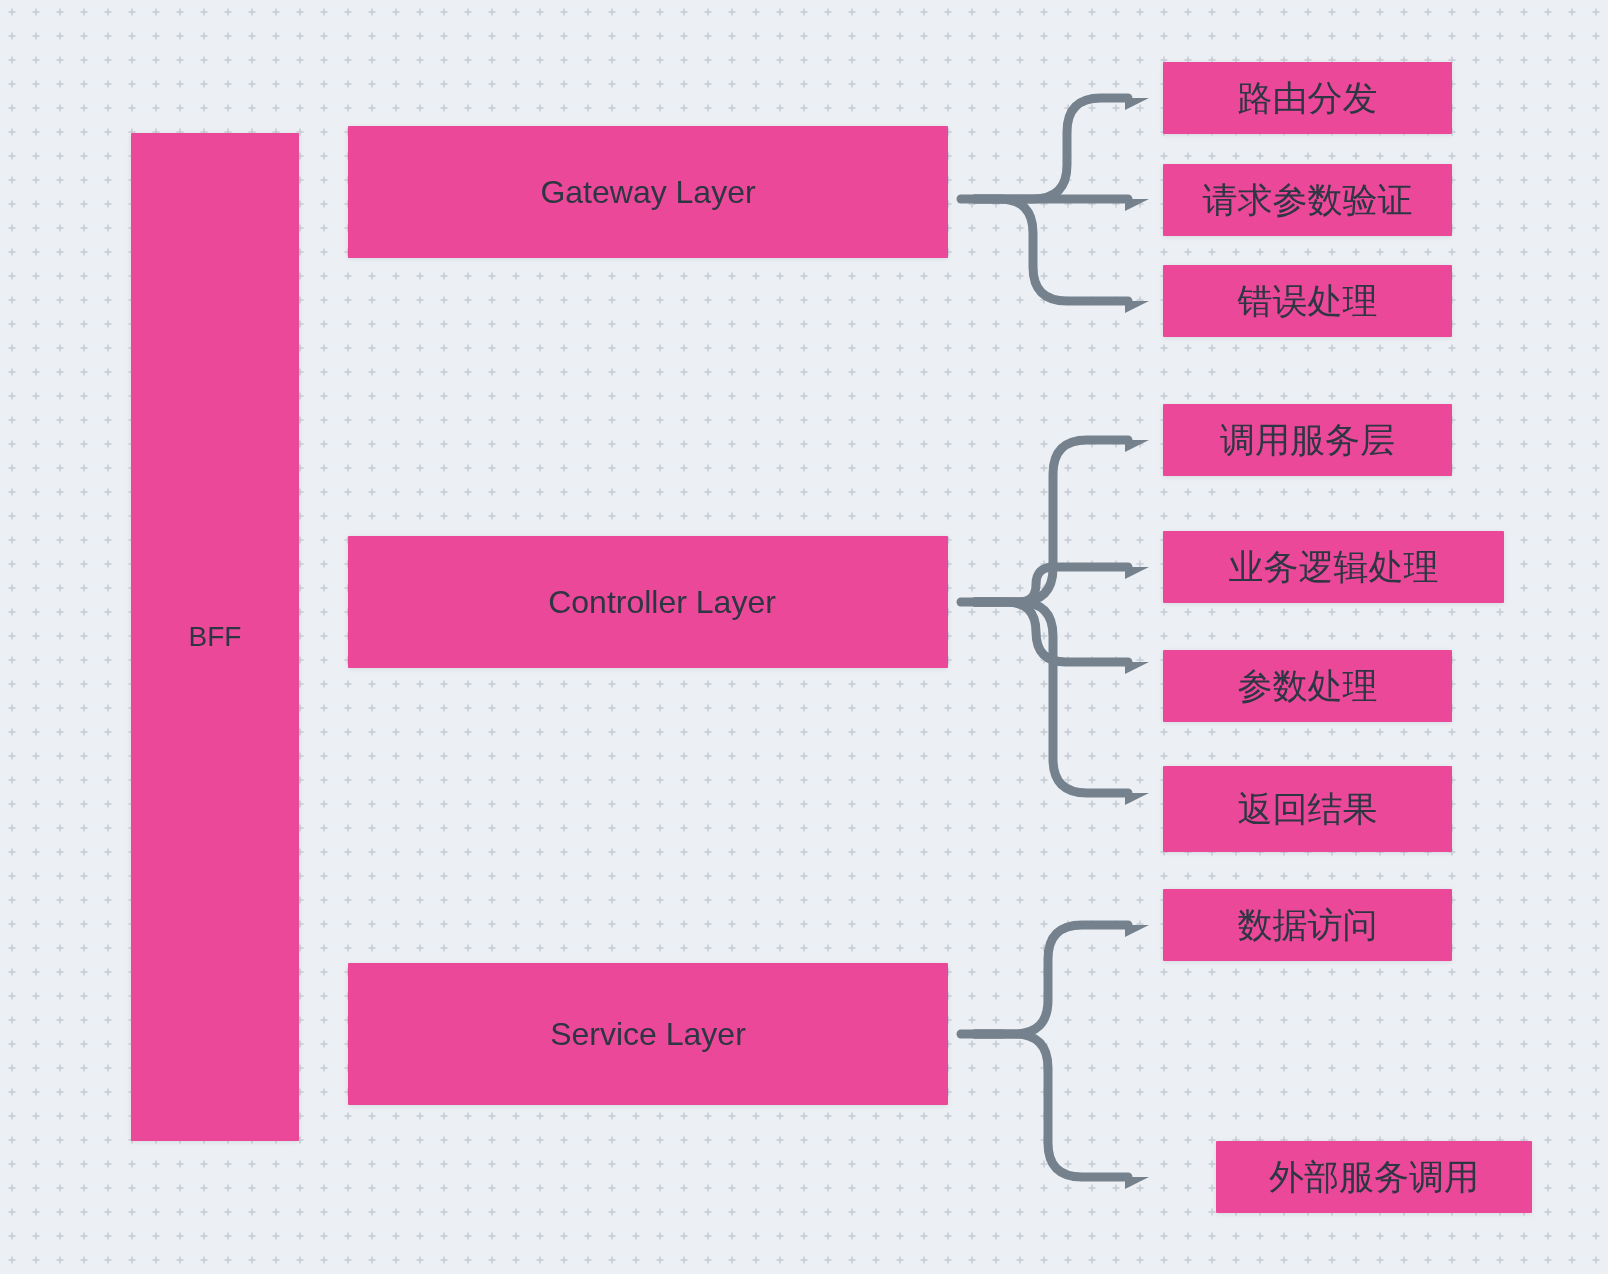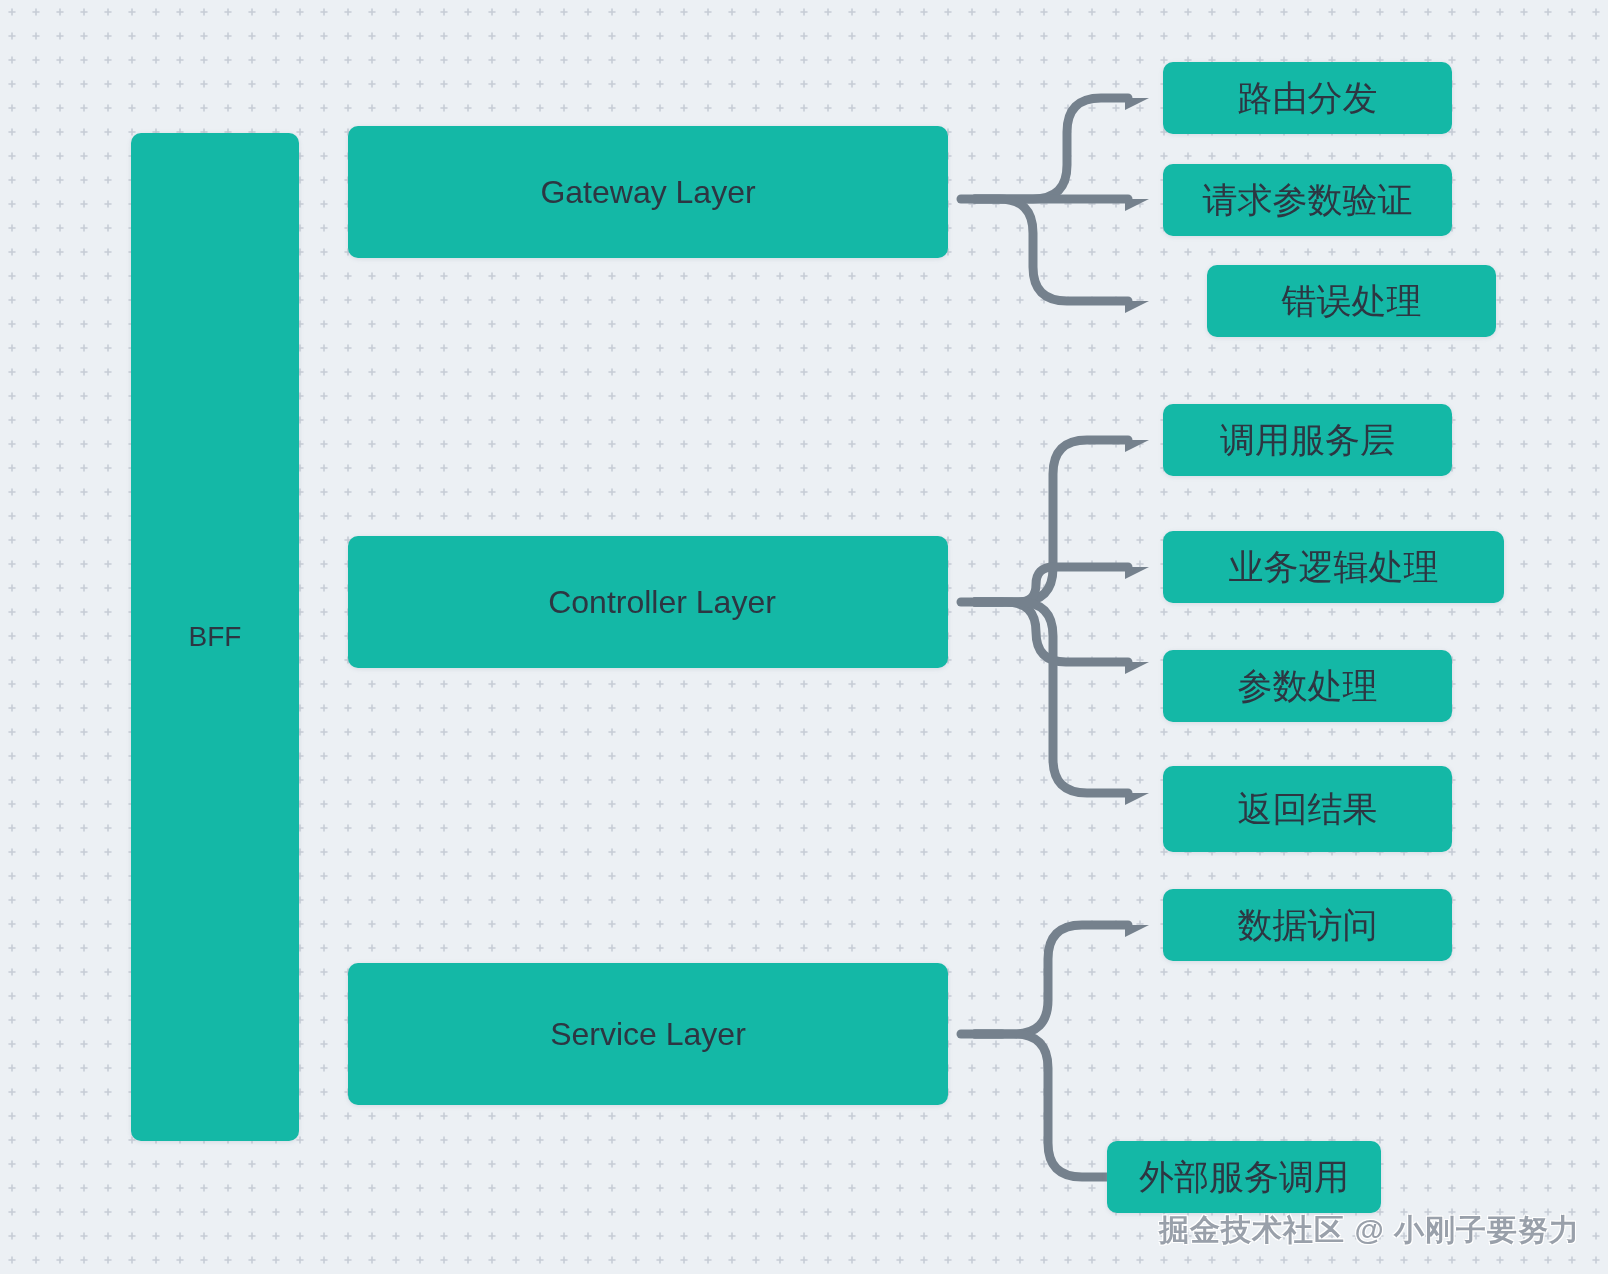--- a/index.html
+++ b/index.html
@@ -14,22 +14,22 @@
     background: #ecf0f4;
     overflow: hidden;
   }
   .canvas svg {
     position: absolute;
     left: 0;
     top: 0;
   }
   .node {
     position: absolute;
-    background: #14b8a6;
-    border-radius: 10px;
+    background: #ec4899;
+    border-radius: 1px;
     display: flex;
     align-items: center;
     justify-content: center;
     color: #2d3642;
     box-shadow: 0 1px 4px rgba(150, 163, 182, 0.28);
     box-sizing: border-box;
     white-space: nowrap;
   }
   .node.layer { font-size: 32px; font-weight: 500; }
   .node.bff   { font-size: 28px; font-weight: 500; }
@@ -86,21 +86,21 @@
       </div>
       <div class="node layer" style="left: 348px; top: 126px; width: 600px; height: 132px;">
         <span>Gateway Layer</span>
       </div>
       <div class="node child" style="left: 1163px; top: 62px; width: 289px; height: 72px;">
         <span>路由分发</span>
       </div>
       <div class="node child" style="left: 1163px; top: 164px; width: 289px; height: 72px;">
         <span>请求参数验证</span>
       </div>
-      <div class="node child" style="left: 1163px; top: 265px; width: 289px; height: 72px; margin-left: 44px;">
+      <div class="node child" style="left: 1163px; top: 265px; width: 289px; height: 72px;">
         <span>错误处理</span>
       </div>
       <div class="node layer" style="left: 348px; top: 536px; width: 600px; height: 132px; padding-left: 28px;">
         <span>Controller Layer</span>
       </div>
       <div class="node child" style="left: 1163px; top: 404px; width: 289px; height: 72px;">
         <span>调用服务层</span>
       </div>
       <div class="node child" style="left: 1163px; top: 531px; width: 341px; height: 72px; justify-content: center;">
         <span>业务逻辑处理</span>
@@ -110,19 +110,18 @@
       </div>
       <div class="node child" style="left: 1163px; top: 757px; width: 289px; height: 86px; margin-top: 9px;">
         <span>返回结果</span>
       </div>
       <div class="node layer" style="left: 348px; top: 963px; width: 600px; height: 142px;">
         <span>Service Layer</span>
       </div>
       <div class="node child" style="left: 1163px; top: 889px; width: 289px; height: 72px;">
         <span>数据访问</span>
       </div>
-      <div class="node child" style="left: 1107px; top: 1141px; width: 274px; height: 72px;">
+      <div class="node child" style="left: 1216px; top: 1141px; width: 316px; height: 72px;">
         <span>外部服务调用</span>
       </div>
     </div>
 
-  <div class="watermark">掘金技术社区 @ 小刚子要努力</div>
 </div>
 
 </body></html>

